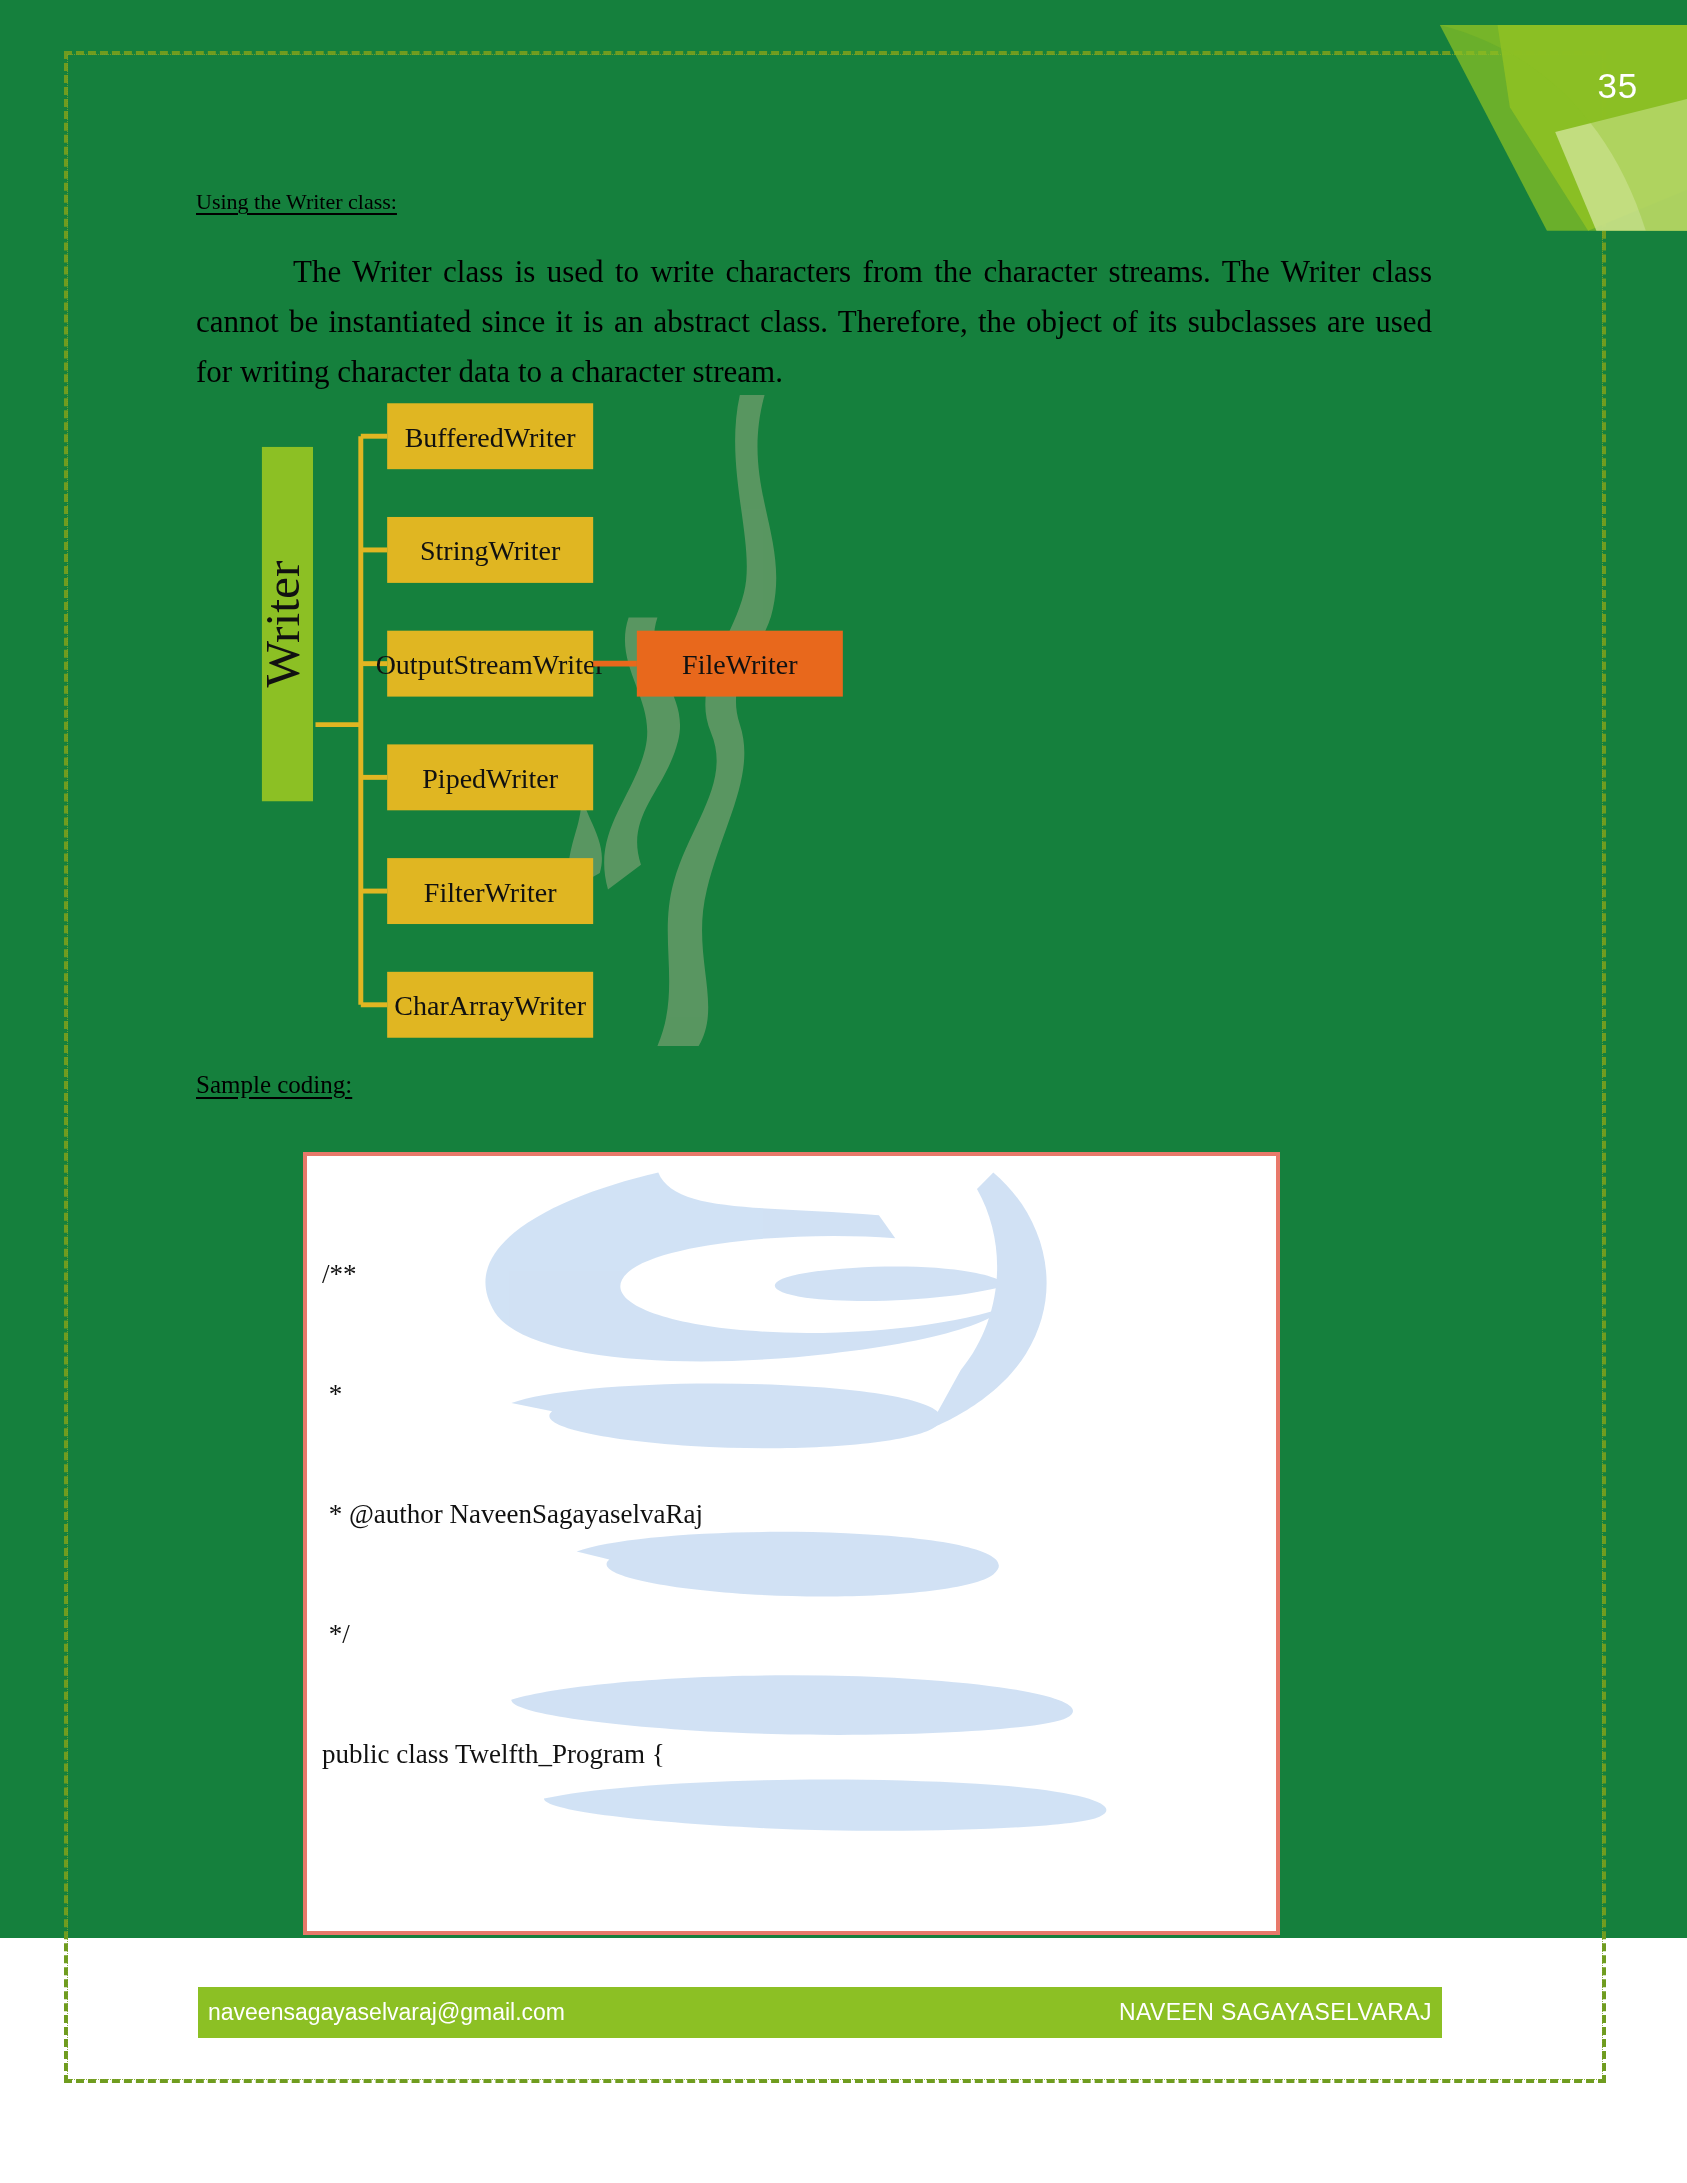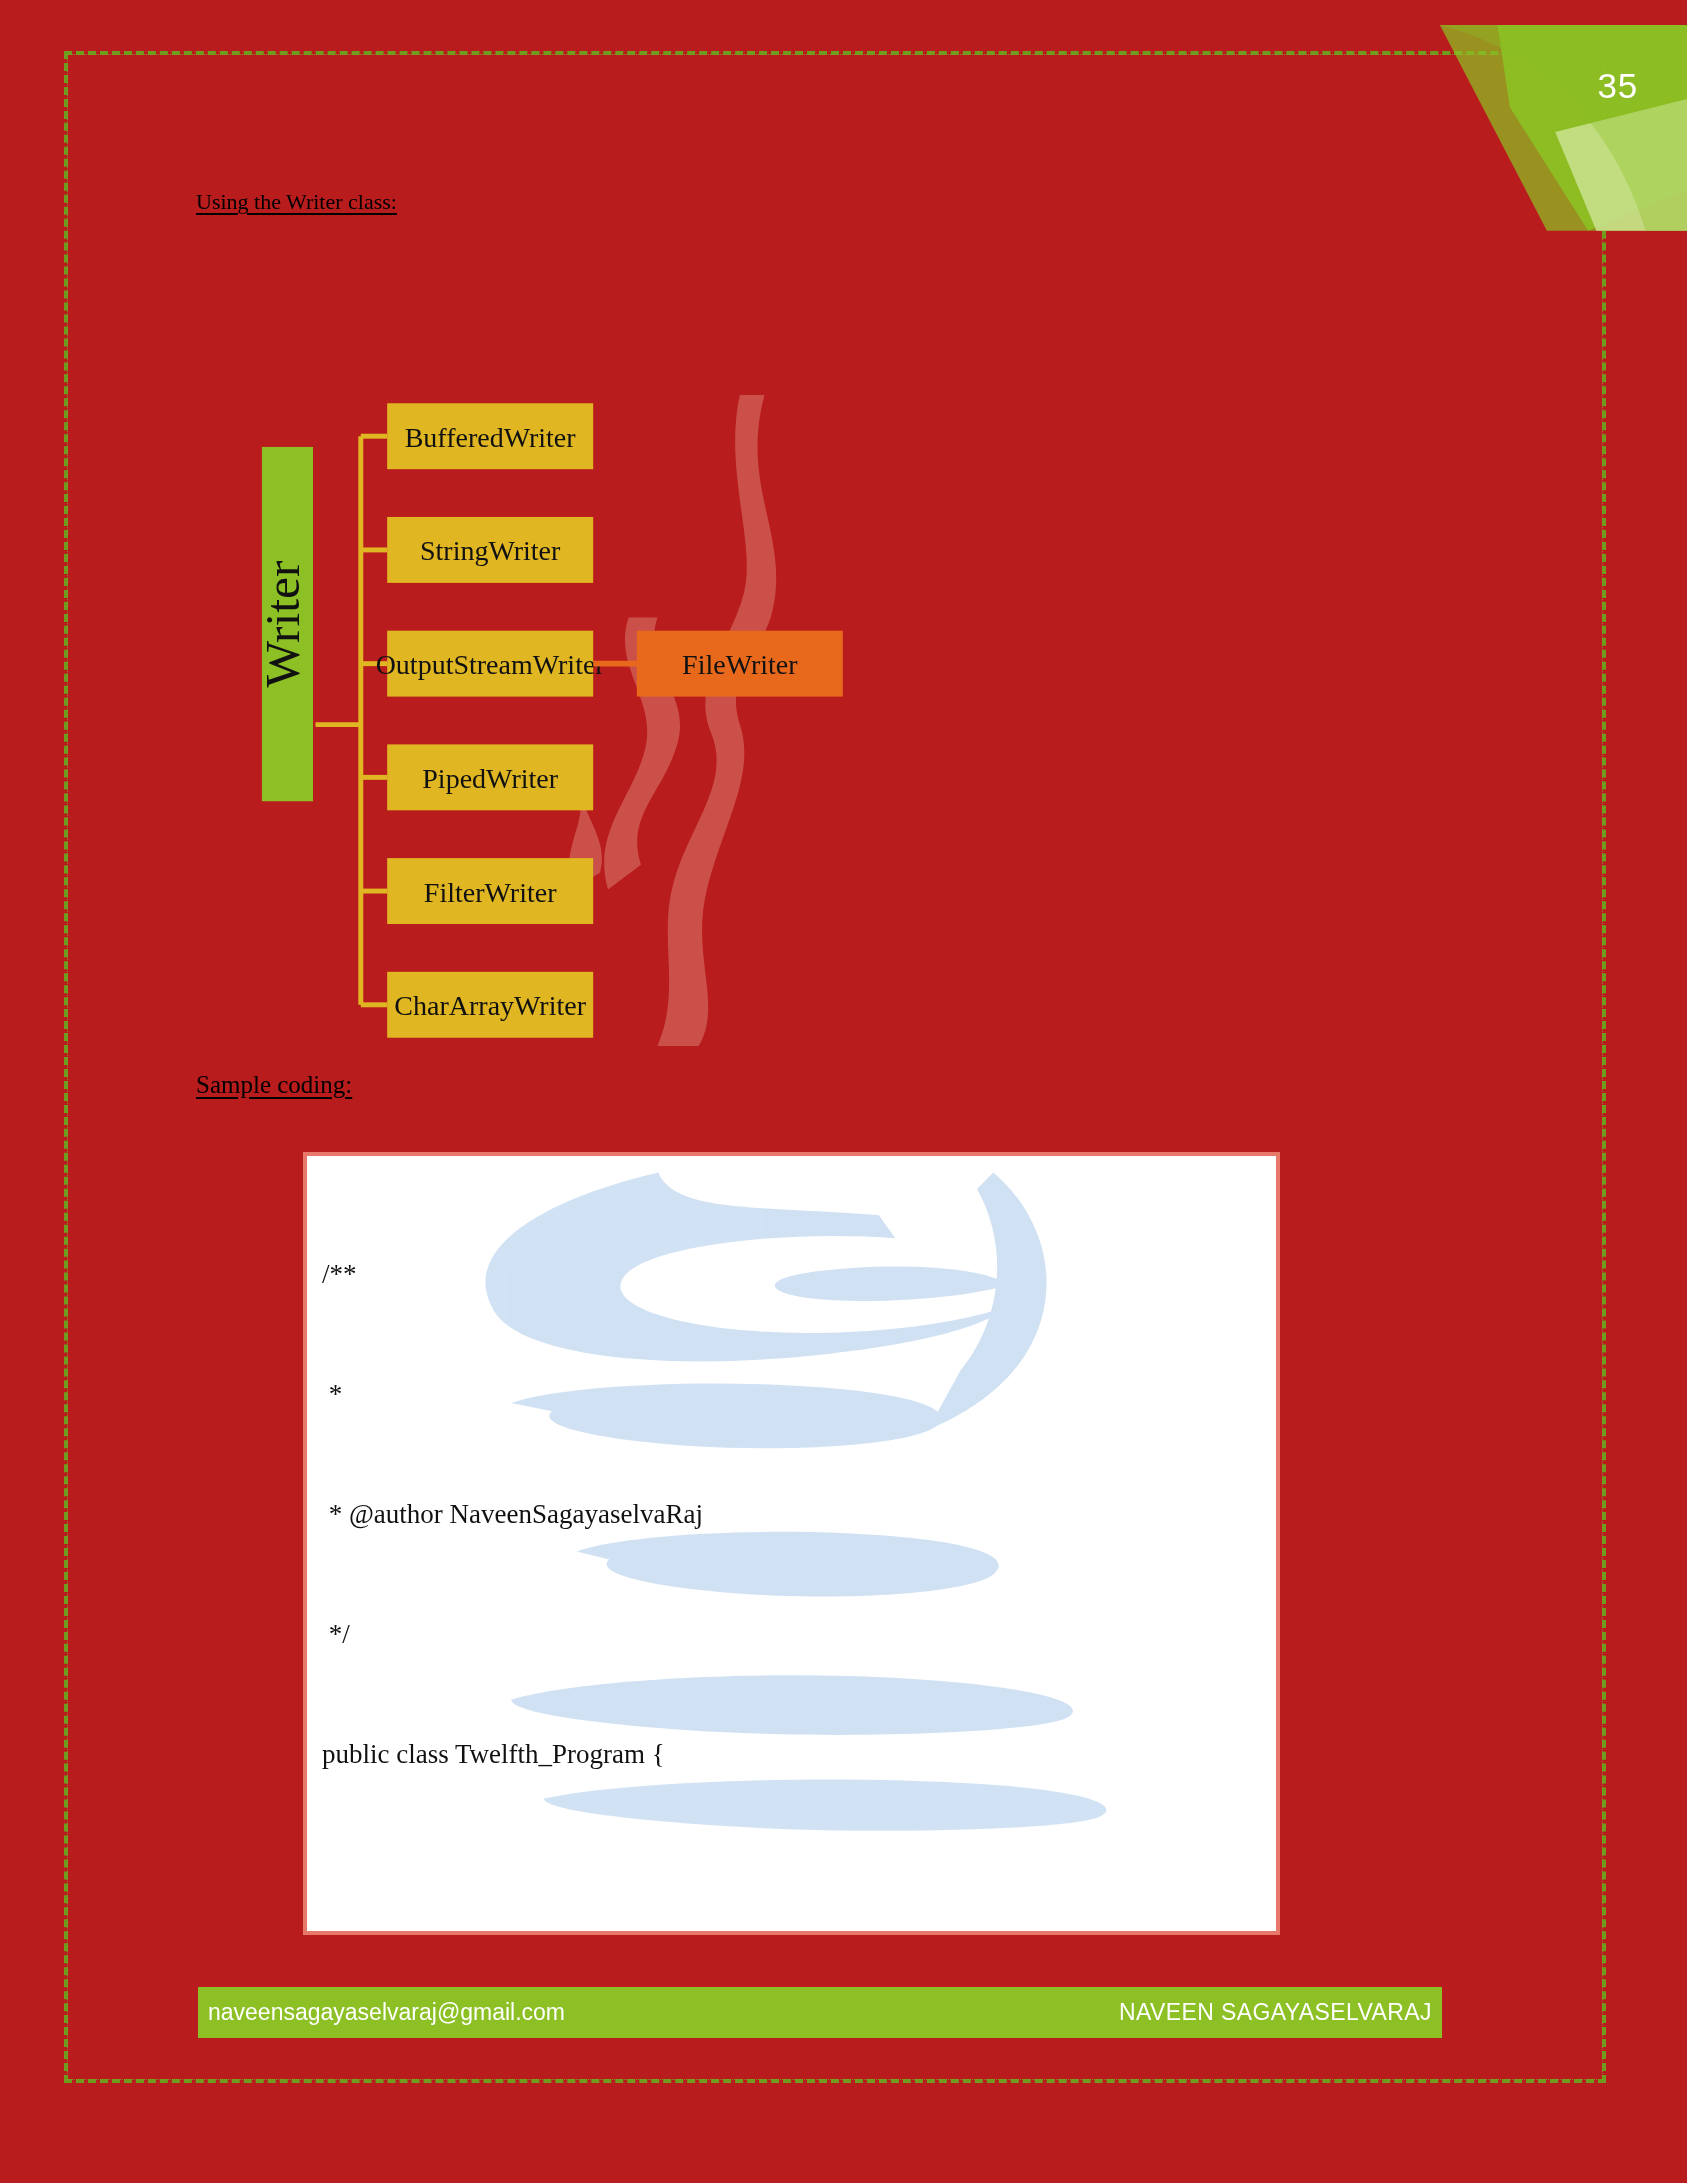--- a/index.html
+++ b/index.html
@@ -12,22 +12,22 @@
     height: 2183px;
     position: relative;
     font-family: "Liberation Serif", serif;
     overflow: hidden;
   }
 
   
   #page {
     position: absolute;
     left: 0; top: 0;
-    width: 1687px; height: 2183px;
-    background: #b91c1c;
+    width: 1687px; height: 1938px;
+    background: #15803d;
   }
 
   .page-border {
     position: absolute;
     left: 64px;
     top: 51px;
     width: 1542px;
     height: 2032px;
     border: 4.1px dashed #6f9c1f;
     box-sizing: border-box;
@@ -170,20 +170,21 @@
       <path d="M 120 30 L 420 30 L 420 280 L 250 280 Z" fill="#8cc024" opacity="0.72"></path>
       <path d="M 190 30 L 420 30 L 420 230 L 300 280 L 205 130 Z" fill="#8cc024" opacity="0.95"></path>
       <path d="M 260 160 L 420 120 L 420 280 L 310 280 Z" fill="#c8e08a" opacity="0.9"></path>
       <path d="M 120 30 C 240 60, 330 150, 370 280 L 420 280 L 420 30 Z" fill="#8cc024" opacity="0.35"></path>
     </svg>
   </div>
   <div class="page-number">35</div>
 
   <div class="content">
     <div class="section-heading">Using the Writer class:</div>
+    <p class="body-para">The Writer class is used to write characters from the character streams. The Writer class cannot be instantiated since it is an abstract class. Therefore, the object of its subclasses are used for writing character data to a character stream.</p>
   </div>
 
   <div class="diagram">
     <svg width="1236" height="651" viewBox="0 0 1500 790">
 
       <g opacity="0.30" fill="#f6c9b4">
         <path d="M 690 0 C 660 110, 720 170, 700 260 C 690 310, 640 340, 660 400
                  C 680 460, 640 520, 620 600 C 600 680, 640 740, 610 790
                  L 560 790 C 590 720, 560 660, 580 590 C 600 520, 650 470, 625 410
                  C 600 350, 650 300, 665 240 C 680 180, 640 90, 660 0 Z"></path>

